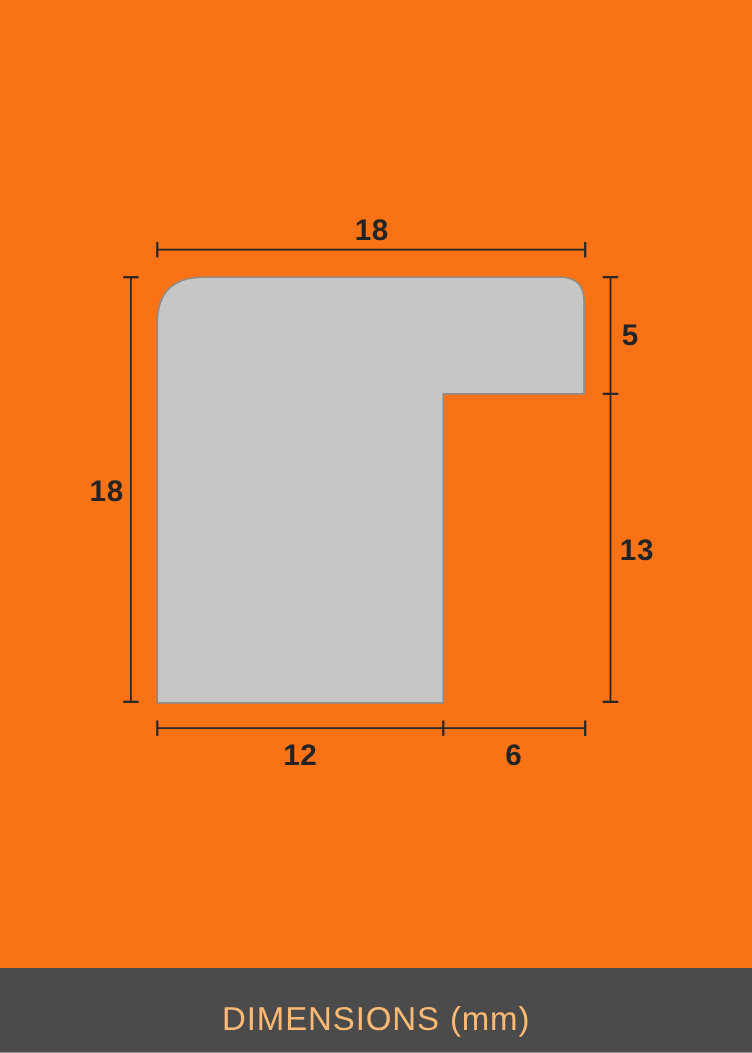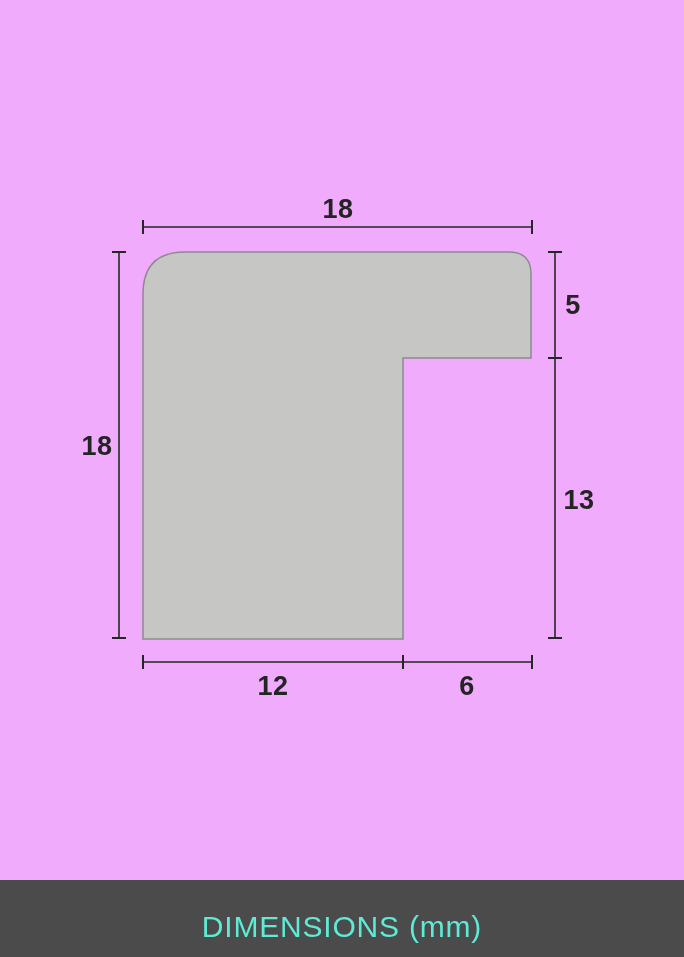--- a/index.html
+++ b/index.html
@@ -14,21 +14,21 @@
   .page {
     width: 684px;
     height: 957px;
     display: flex;
     flex-direction: column;
   }
   .diagram-area {
     position: relative;
     width: 684px;
     height: 880px;
-    background: #f0abfc;
+    background: #f97316;
     text-decoration: underline;
   }
   svg { display: block; }
   .profile-shape {
     fill: #c6c6c4;
     stroke: #8c8c8c;
     stroke-width: 1.5;
   }
   .dim-line {
     stroke: #262626;
@@ -51,21 +51,21 @@
     width: 684px;
     height: 77px;
     background: #4b4b4b;
     display: flex;
     align-items: center;
     justify-content: center;
     padding-top: 16px;
     box-sizing: border-box;
   }
   .footer-label {
-    color: #5eead4;
+    color: #fdba74;
     font-size: 30px;
     font-weight: 400;
     letter-spacing: 0.8px;
   }
 </style>
 </head>
 <body>
 
 <div class="page">
 

